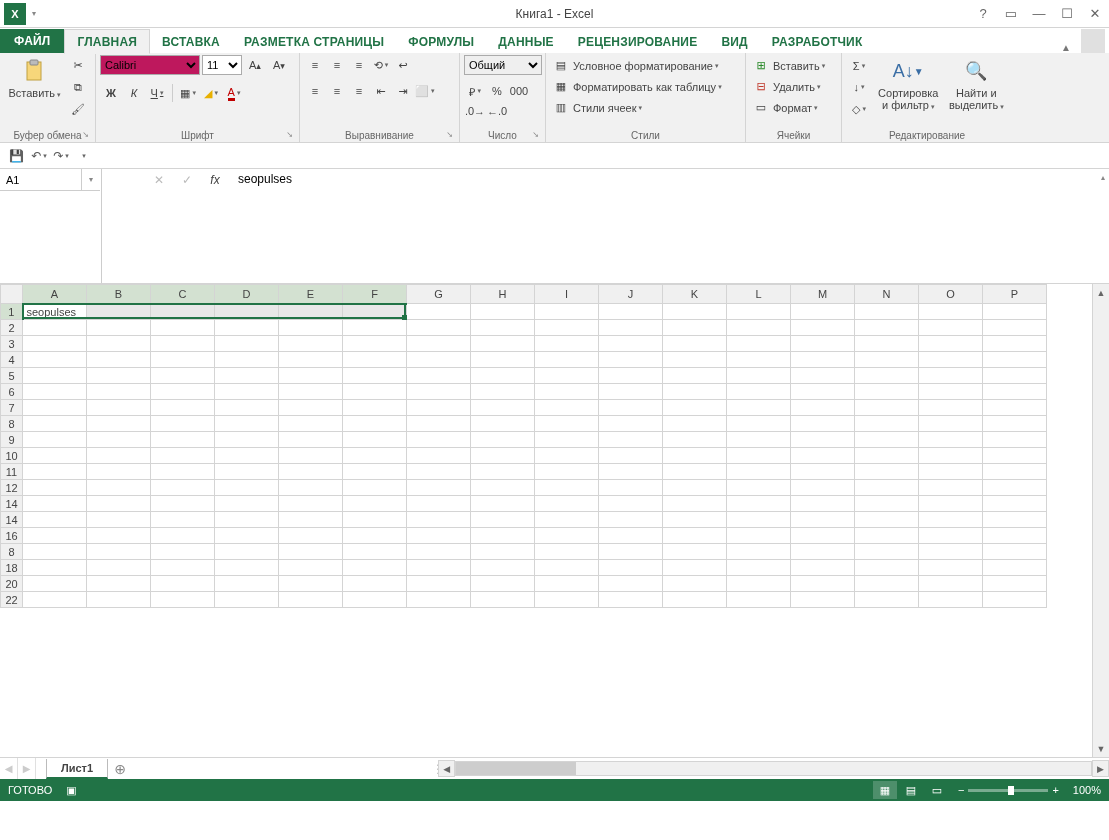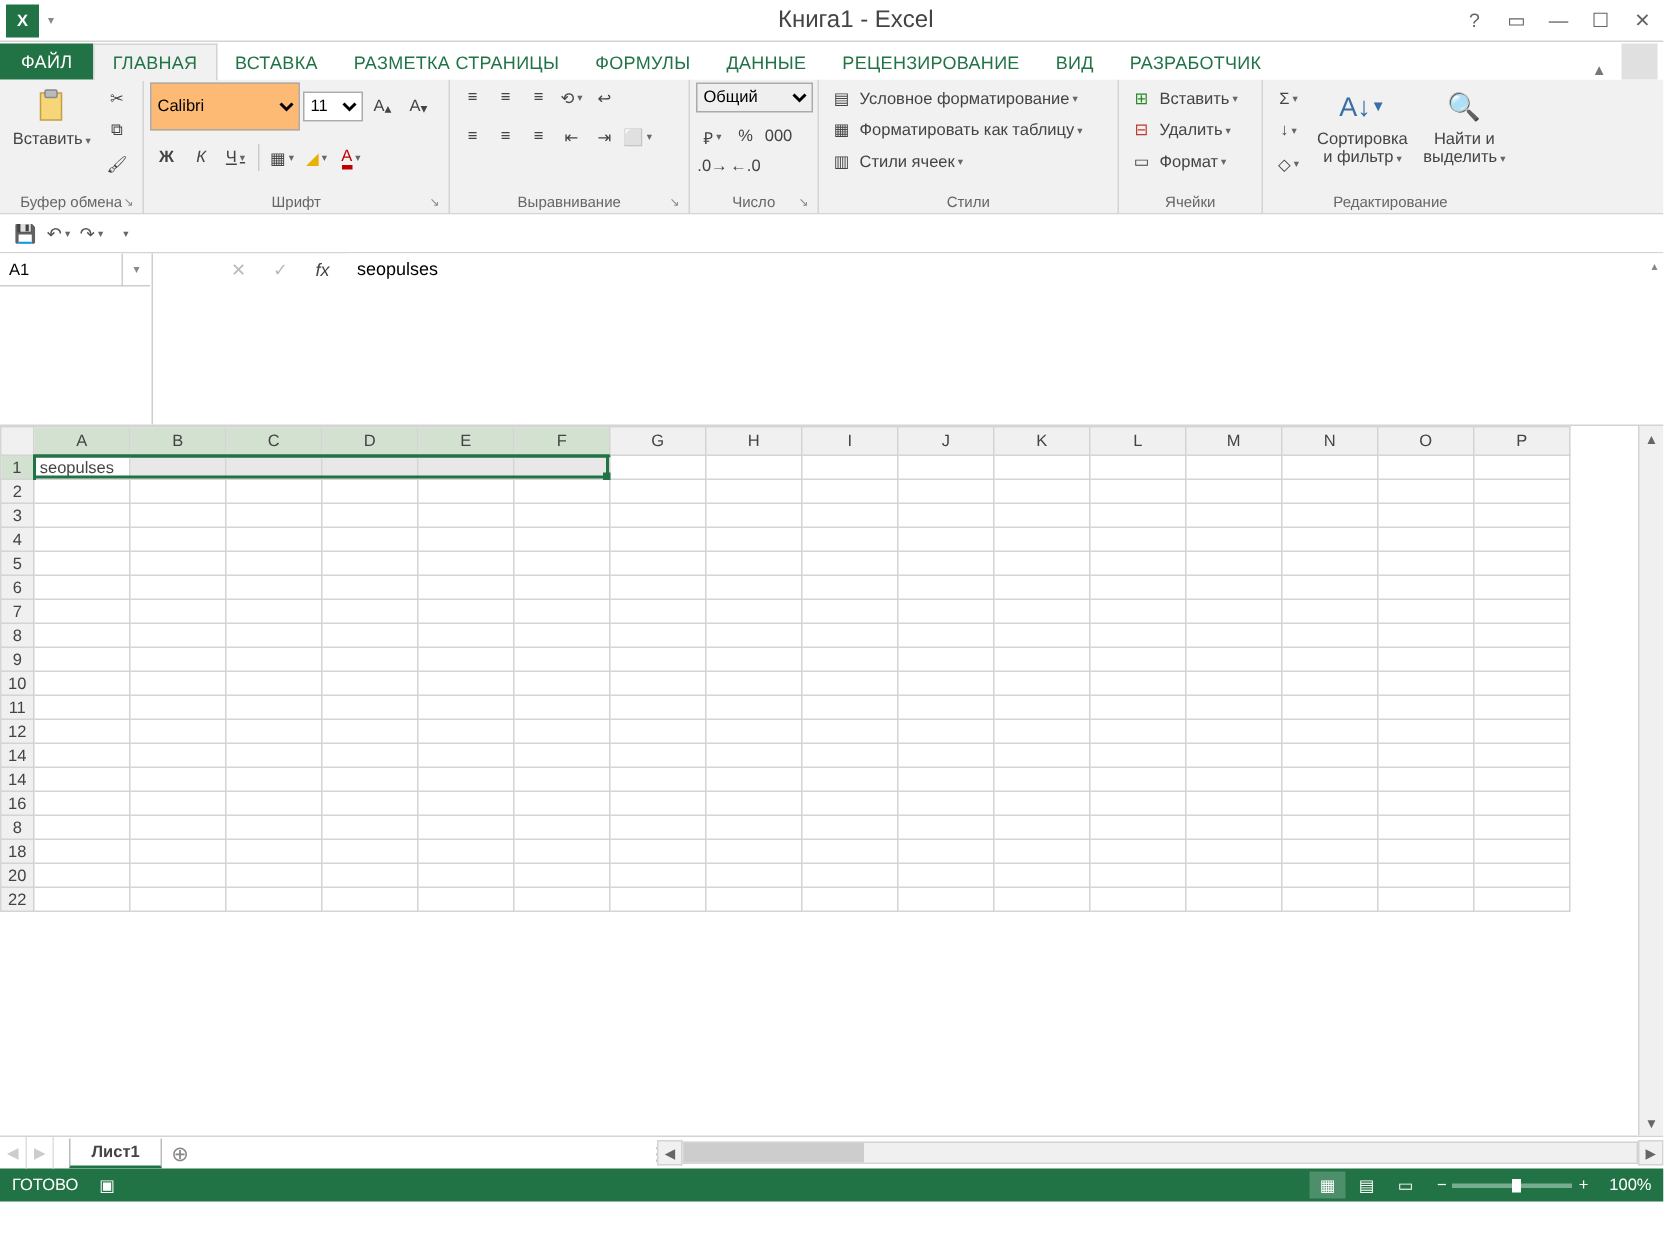--- a/index.html
+++ b/index.html
@@ -1,47 +1,47 @@
 <!DOCTYPE html>
 <html><head>
 <meta charset="utf-8">
 <style>
 * { box-sizing: border-box; margin: 0; padding: 0; font-family: "Segoe UI", Tahoma, sans-serif; }
 body { width: 1109px; height: 840px; background: #fff; overflow: hidden; font-size: 12px; color: #444; }
 
 
 .titlebar { height: 28px; background: #fff; display: flex; align-items: center; position: relative; border-bottom: 1px solid #d4d4d4; }
 .titlebar .app-icon { width: 22px; height: 22px; margin: 0 6px 0 4px; background: #217346; color: #fff; display: flex; align-items: center; justify-content: center; font-size: 11px; font-weight: bold; }
-.titlebar .title { position: absolute; left: 50%; transform: translateX(-50%); font-size: 16px; color: #444; margin-left: 16px; }
+.titlebar .title { position: absolute; left: 50%; transform: translateX(-50%); font-size: 12px; color: #444; }
 .titlebar .win-controls { margin-left: auto; display: flex; align-items: center; height: 100%; }
 .titlebar .win-controls .ctrl { width: 28px; height: 100%; display: flex; align-items: center; justify-content: center; color: #666; font-size: 13px; cursor: pointer; }
 
 
 .tabbar { height: 25px; background: #fff; display: flex; align-items: flex-end; padding-left: 0; position: relative; }
-.tabbar .tab { padding: 5px 12px 4px; font-size: 12px; color: #217346; cursor: pointer; text-transform: uppercase; letter-spacing: 0.2px; }
+.tabbar .tab { padding: 5px 12px 4px; font-size: 12px; color: #217346; cursor: pointer; text-transform: uppercase; letter-spacing: 0.2px; font-weight: bold; }
 .tabbar .tab.file { background: #217346; color: #fff; padding: 5px 14px; }
 .tabbar .tab.active { background: #f1f1f1; border: 1px solid #d4d4d4; border-bottom: 1px solid #f1f1f1; margin-bottom: -1px; }
 .tabbar .collapse { margin-left: auto; padding: 0 6px; color: #777; font-size: 10px; cursor: pointer; }
 .tabbar .avatar { width: 24px; height: 24px; background: #e0e0e0; margin: 0 4px; }
 
 
 .ribbon { height: 90px; background: #f1f1f1; border-bottom: 1px solid #d4d4d4; display: flex; }
 .group { border-right: 1px solid #d4d4d4; display: flex; flex-direction: column; height: 100%; padding: 2px 4px 0; }
 .group-body { flex: 1; display: flex; align-items: flex-start; }
 .group-label { font-size: 10px; color: #666; text-align: center; padding: 2px 0 1px; position: relative; }
 .group-label .launcher { position: absolute; right: 2px; top: 2px; font-size: 8px; color: #888; cursor: pointer; }
 .bigbtn { display: flex; flex-direction: column; align-items: center; justify-content: center; padding: 2px 6px; cursor: pointer; min-width: 42px; }
 .bigbtn .ico { width: 28px; height: 28px; margin-bottom: 2px; display:flex;align-items:center;justify-content:center; }
 .bigbtn .lbl { font-size: 11px; line-height: 12px; text-align: center; }
 .col { display: flex; flex-direction: column; justify-content: space-around; height: 65px; padding: 0 2px; }
 .smallbtn { width: 22px; height: 20px; display: flex; align-items: center; justify-content: center; cursor: pointer; font-size: 11px; }
 .rowbtn { display:flex; align-items:center; height:21px; padding:0 3px; cursor:pointer; font-size:11px; }
 .rowbtn .ico { width:16px; height:16px; margin-right:4px; display:flex;align-items:center;justify-content:center; }
 .drop { font-size: 7px; color: #666; margin-left: 2px; }
-select.fontname { width: 100px; height: 32px; font-size: 11px; border: 1px solid #ababab; background:#fdba74; }
+select.fontname { width: 100px; height: 20px; font-size: 11px; border: 1px solid #ababab; background:#be185d; }
 select.fontsize { width: 40px; height: 20px; font-size: 11px; border: 1px solid #ababab; background:#fff; }
 
 
 .qat { height: 26px; background: #fff; border-bottom: 1px solid #d4d4d4; display: flex; align-items: center; padding: 0 6px; }
 .qat .qbtn { width: 22px; height: 22px; display: flex; align-items: center; justify-content: center; cursor: pointer; color: #555; }
 
 
 .formulabar { height: 115px; background: #fff; border-bottom: 1px solid #d4d4d4; display: flex; }
 .namebox { width: 102px; border-right: 1px solid #cdcdcd; display:flex; }
 .namebox input { width: 82px; height: 22px; border: 1px solid #cdcdcd; border-top:none; border-left:none; font-size: 11px; padding: 0 6px; }

